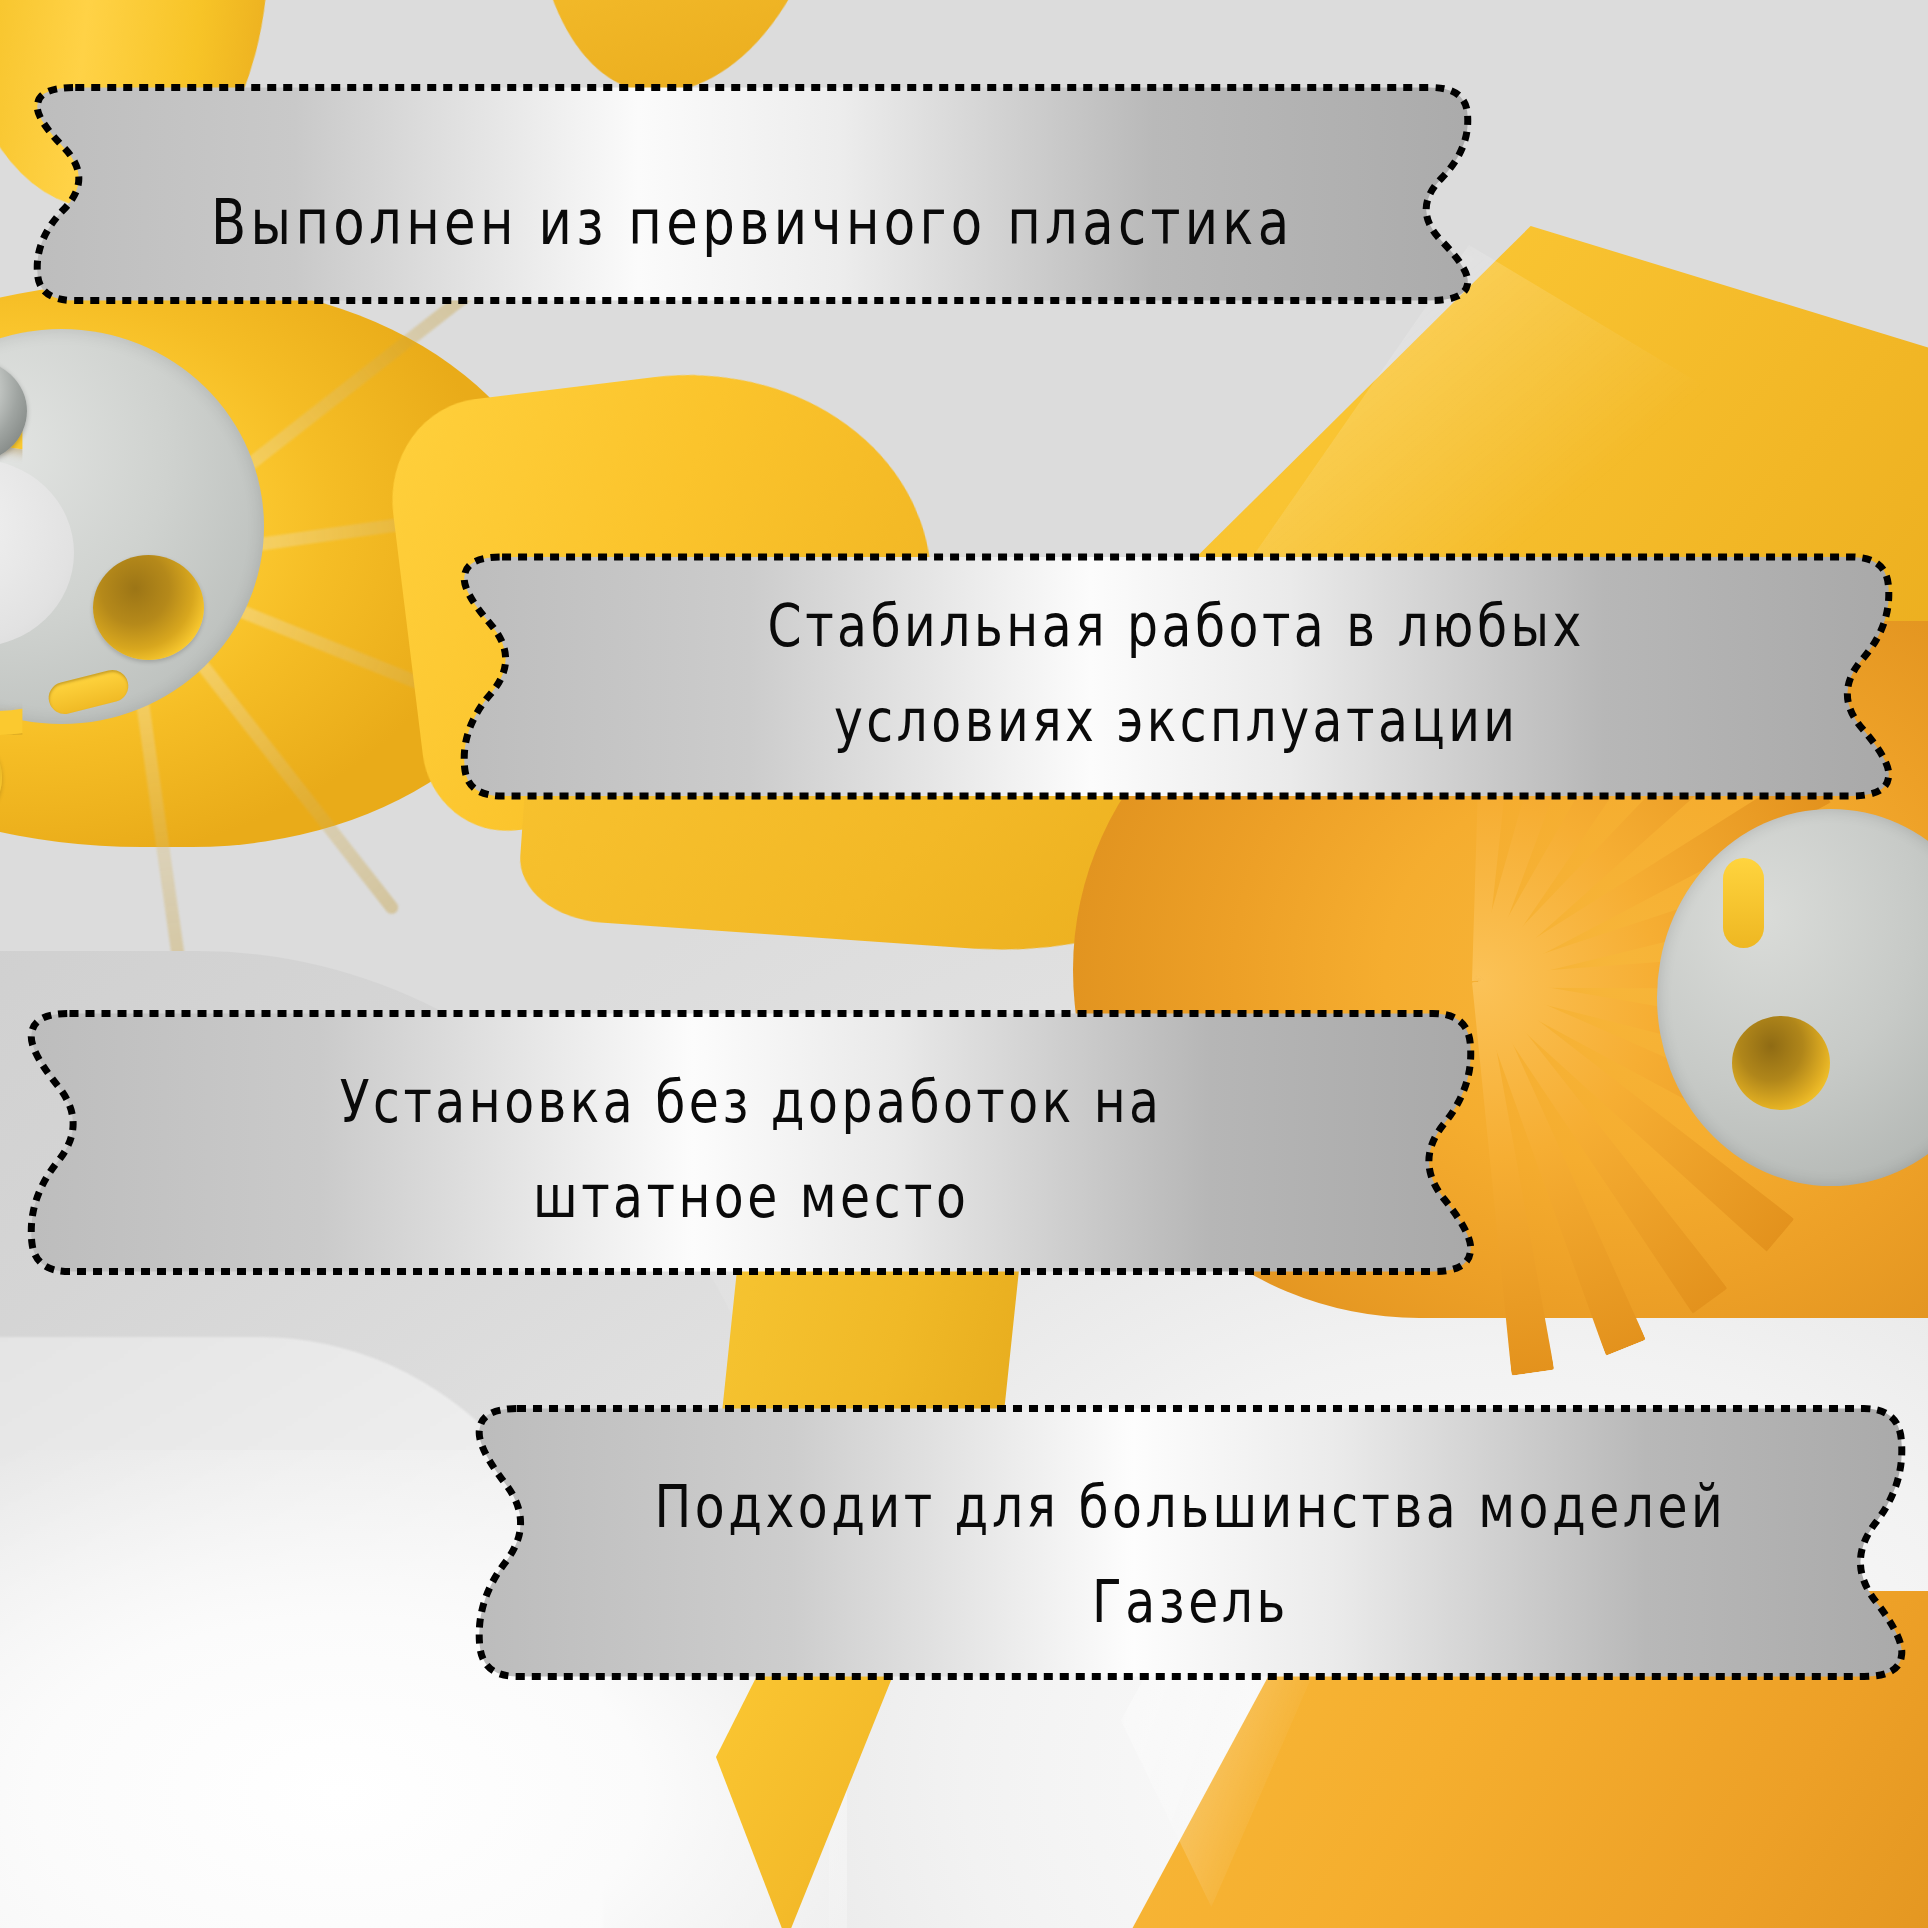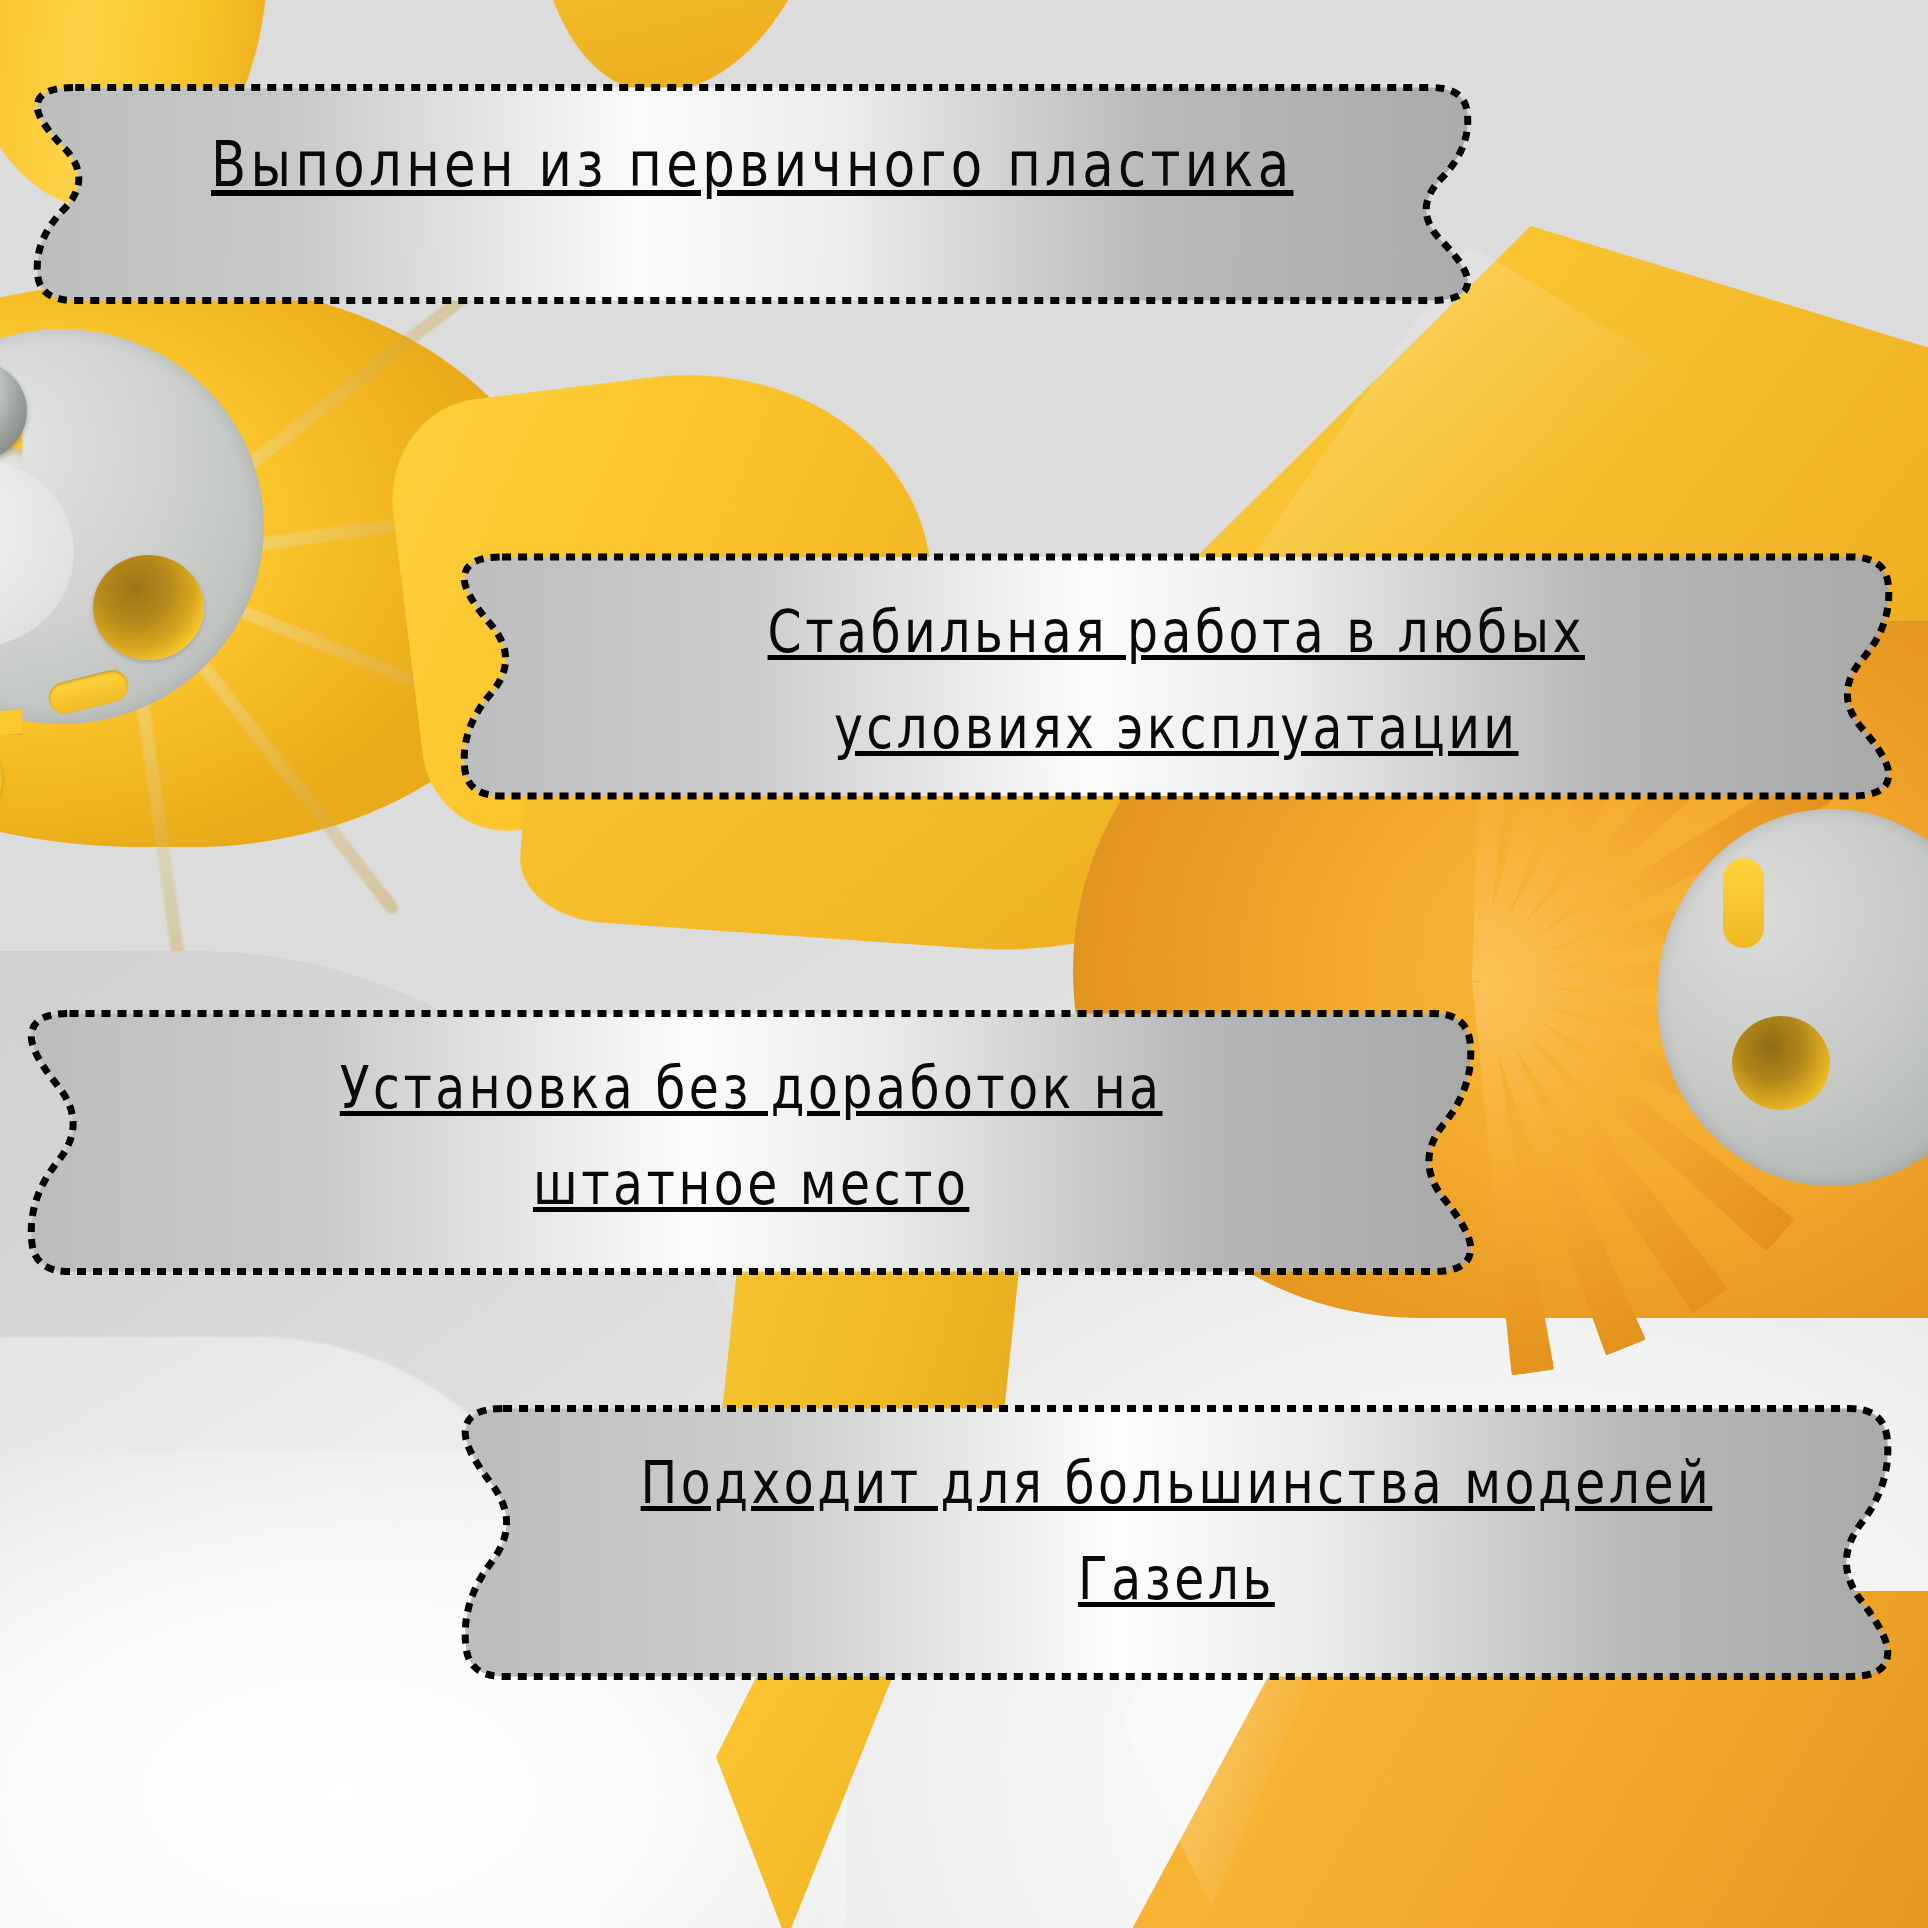--- a/index.html
+++ b/index.html
@@ -188,44 +188,43 @@
   }
   
   .white-wash{
     left:0;top:1450px;width:847px;height:490px;
     background:radial-gradient(ellipse 80% 80% at 40% 70%,#ffffff 0%,#fbfbfb 45%,rgba(255,255,255,0) 100%);
   }
 
   
   .banner{
     position:absolute;
-    display:flex;align-items:flex-start;justify-content:center;
+    display:flex;align-items:flex-end;justify-content:center;
     box-sizing:border-box;
     padding:32px 56px;
-    text-decoration:underline;
   }
   .banner-svg{position:absolute;inset:0;width:100%;height:100%;overflow:visible;}
   .banner-text{
     position:relative;z-index:2;
     text-align:center;
     color:#0a0a0a;
     font-family:"DejaVu Sans Condensed","DejaVu Sans","Liberation Sans",sans-serif;
     font-size:59px;
     line-height:1.62;
     letter-spacing:3.8px;
     white-space:pre-line;
     font-weight:400;
     transform:scaleX(.92);
   }
 
   #banner-1{left:32px;  top:83px;   width:1441px;height:222px;}
   #banner-1 .banner-text{font-size:62px;letter-spacing:4.7px;}
   #banner-2{left:459px; top:552px;  width:1435px;height:249px;}
   #banner-3{left:26px;  top:1008px; width:1450px;height:269px;}
-  #banner-4{left:460px; top:1403px; width:1433px;height:279px;}
+  #banner-4{left:474px; top:1403px; width:1433px;height:279px;}
 </style>
 </head>
 <body>
 
 <div id="photo-bg">
   <div class="bg-base"></div>
 
   <div class="ph blade-tl"></div>
   <div class="ph blade-tc"></div>
 

